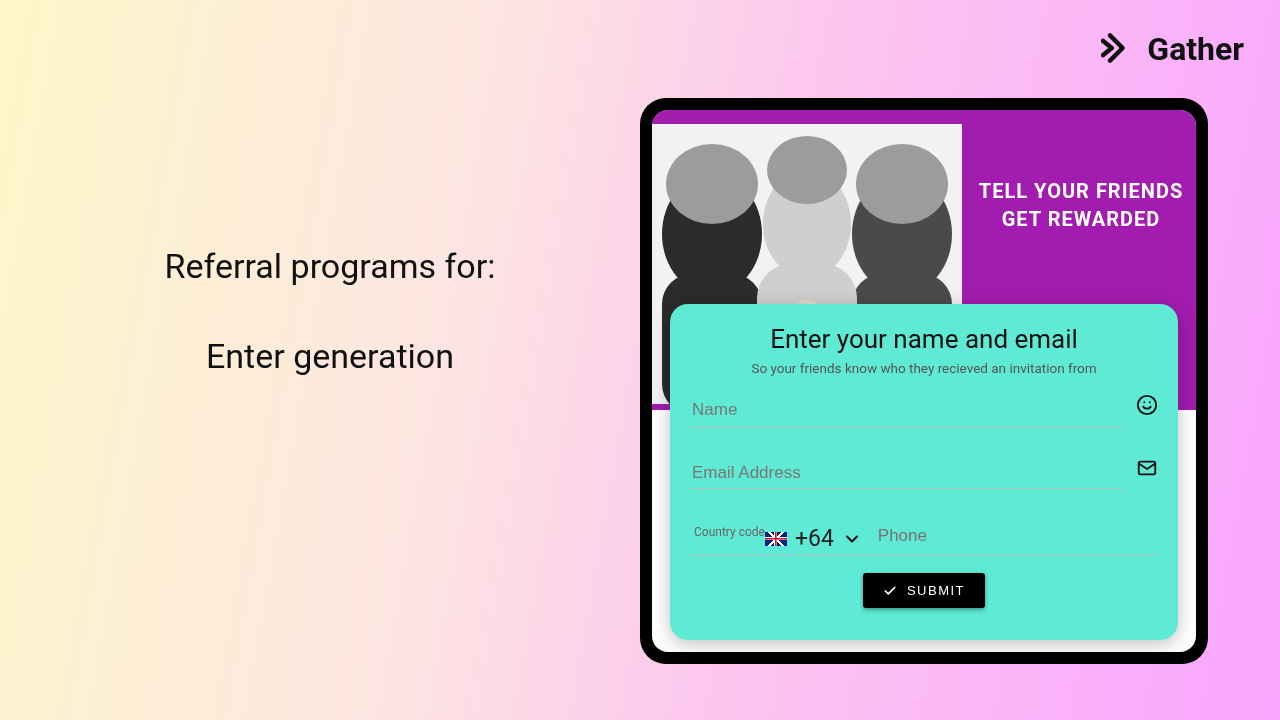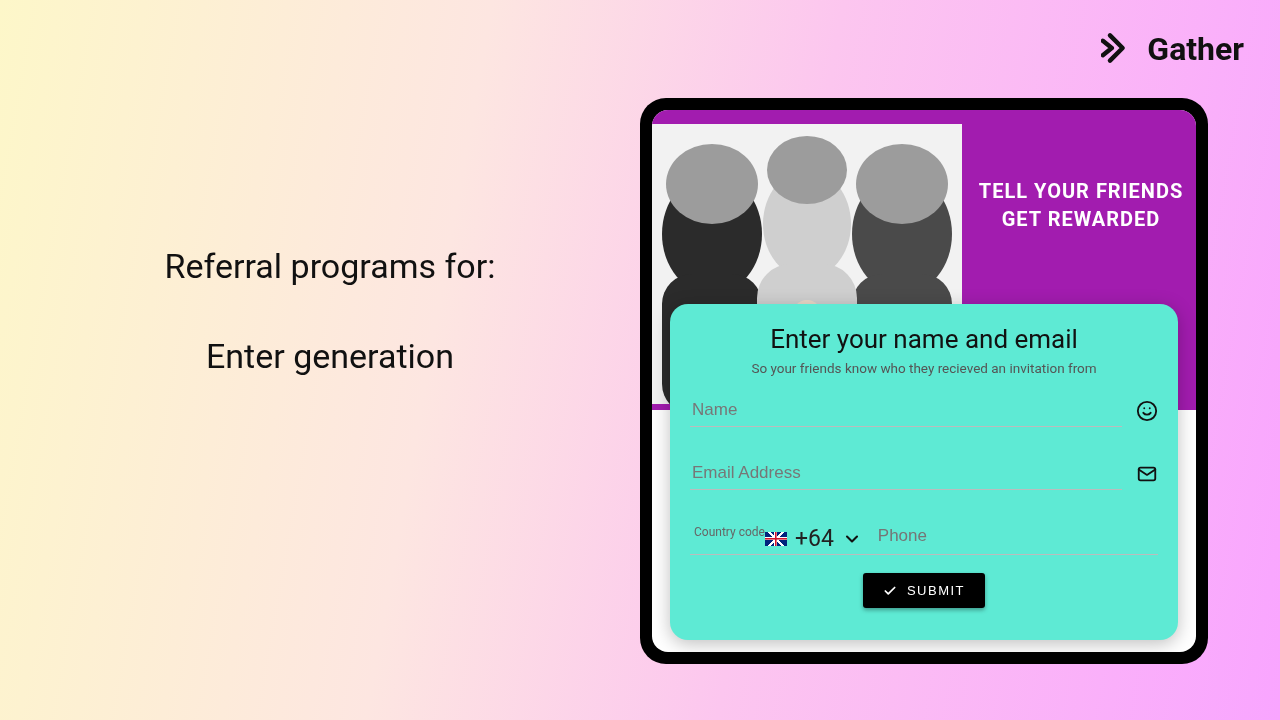--- a/index.html
+++ b/index.html
@@ -60,21 +60,21 @@
     position: absolute;
     left: 18px; right: 18px; top: 174px; bottom: 12px;
     background: #5eead4;
     border-radius: 18px;
     box-shadow: 0 4px 18px rgba(0,0,0,.25);
     padding: 18px 20px 14px;
     display:flex; flex-direction:column;margin-top:20px;
   }
   .form-title { text-align:center; font-size:26px; font-weight:400; color:#111; margin-top:2px; }
   .form-sub { text-align:center; font-size:13.5px; color:#555; margin-top:6px; margin-bottom:18px; }
-  .field-row { display:flex; align-items:center; gap:14px; margin-bottom:30px; }
+  .field-row { display:flex; align-items:flex-start; gap:14px; margin-bottom:30px; }
   .field-row .input {
     flex:1; border:none; border-bottom:1px solid #bcbcbc;
     font-size:17px; color:#777; padding:6px 2px 6px; background:transparent; outline:none;
   }
   .field-row .input::placeholder { color:#777; }
   .field-icon { width:22px; height:22px; color:#111; flex:0 0 auto; display:flex; align-items:center; justify-content:center; }
   .field-icon svg { width:22px; height:22px; }
   .phone-row { display:flex; align-items:flex-end; gap:14px; border-bottom:1px solid #bcbcbc; padding-bottom:2px; margin-bottom:18px; }
   .cc-block { display:flex; }
   .cc-label { font-size:12px; color:#666; margin-bottom:1px; padding-left:4px;}

